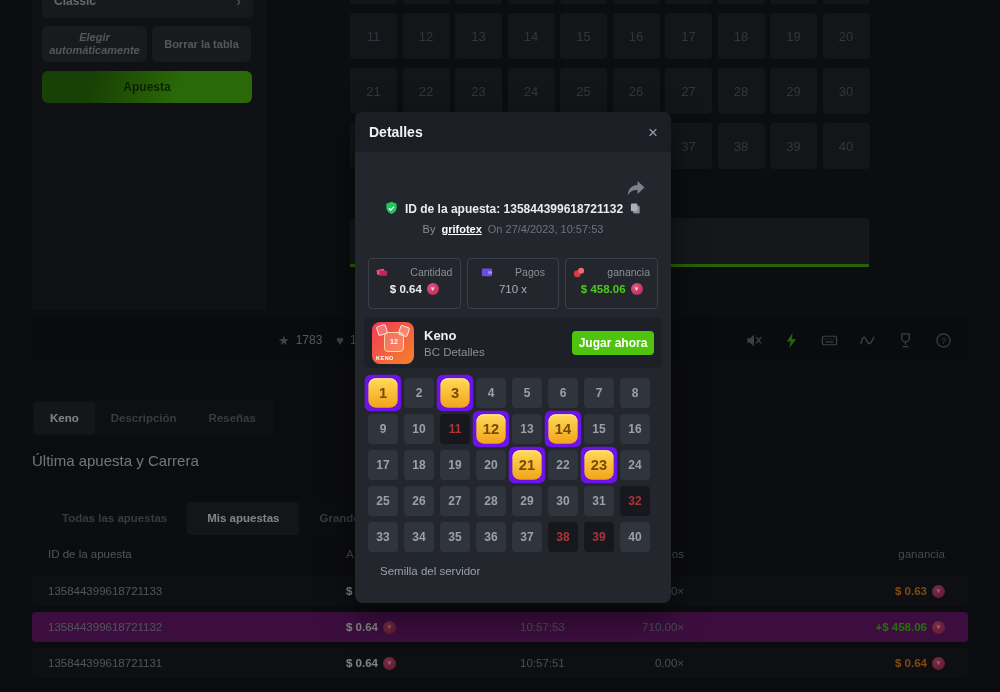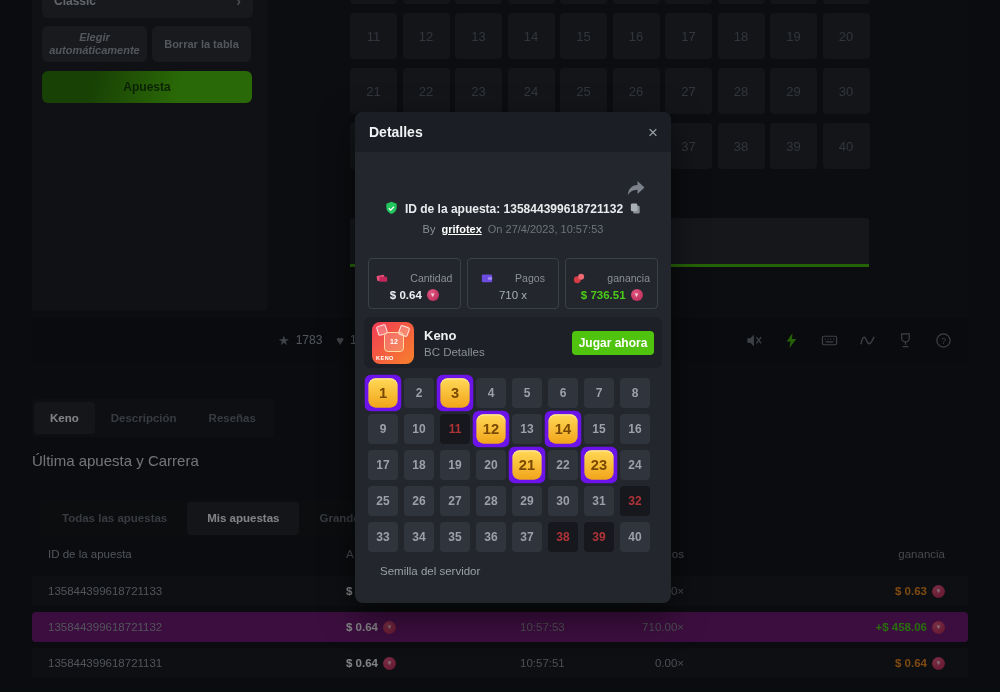--- a/index.html
+++ b/index.html
@@ -78,21 +78,21 @@
   .idrow{position:absolute;left:0;top:89px;width:100%;display:flex;align-items:center;
          justify-content:center;gap:6px;}
   .idtext{font-size:12px;font-weight:bold;color:#e9ebee;}
   .byrow{position:absolute;left:0;top:111px;width:100%;display:flex;align-items:center;
          justify-content:center;gap:6px;font-size:11px;}
   .bylabel{color:#8b9097;} .byuser{color:#ffffff;font-weight:bold;text-decoration:underline;}
   .bydate{color:#6e747e;}
   .stats{position:absolute;left:13px;right:13px;top:146px;display:flex;gap:6px;}
   .sbox{flex:1;height:49px;border:1px solid #3a404a;border-radius:4px;display:flex;
         flex-direction:column;align-items:center;}
-  .slabel{margin-top:13px;display:flex;align-items:center;gap:22px;font-size:10.5px;color:#8b9097;}
+  .slabel{margin-top:7px;display:flex;align-items:center;gap:22px;font-size:10.5px;color:#8b9097;}
   .sval{margin-top:5px;display:flex;align-items:center;font-size:11.5px;color:#eceff2;font-weight:bold;}
   .sval.gray{color:#a7adb6;font-weight:normal;}
   .sval .coin{width:12px;height:12px;}
   .gamecard{position:absolute;left:9px;right:9px;top:205px;height:51px;background:#1d2026;
             border-radius:6px;display:flex;align-items:center;padding:0 8px;box-sizing:border-box;}
   .thumb{width:42px;height:42px;border-radius:8px;background:linear-gradient(135deg,#f03a56,#f7822a);
          position:relative;flex:none;overflow:hidden;}
   .thumb .kword{position:absolute;left:4px;bottom:3px;font-size:5.5px;font-weight:bold;color:#fff;
                 letter-spacing:.5px;}
   .thumb .chip{position:absolute;left:12px;top:10px;width:18px;height:18px;border:1.5px solid #ffd9a0;
@@ -359,21 +359,21 @@
         <span class="slabel">
           <span>
               <svg viewBox="0 0 14 14" width="12" height="12">
                 <circle cx="5" cy="9" r="4" fill="#d43b45"></circle>
                 <circle cx="9.5" cy="5.5" r="3.5" fill="#f06a74"></circle>
               </svg>
             </span>
           <span>ganancia</span>
         </span>
         <span class="sval" style="color:#4ccb1a">
-            <span>$ 736.51</span>
+            <span>$ 458.06</span>
             <span class="coin"></span>
           </span>
       </div>
     </div>
 
     <div class="gamecard">
       <div class="thumb">
         <span class="deco1"></span>
           <span class="deco2"></span>
         <span class="chip">12</span>

